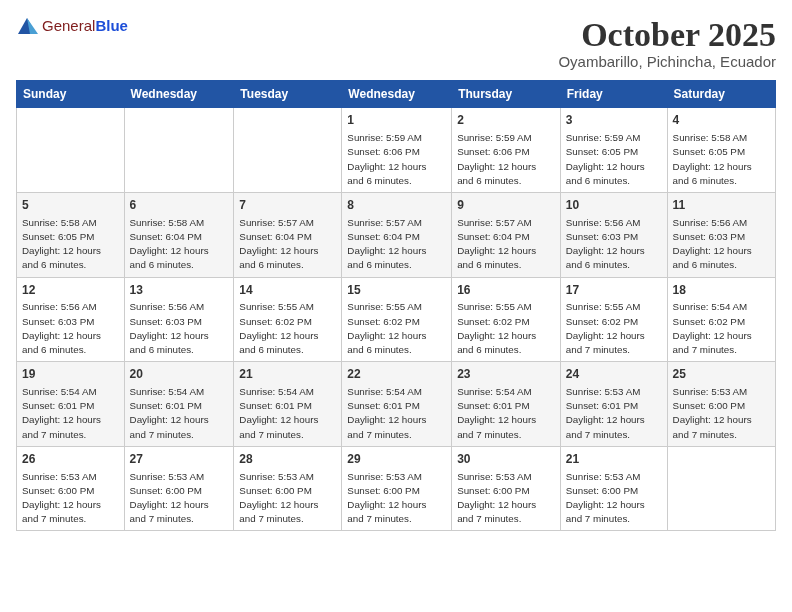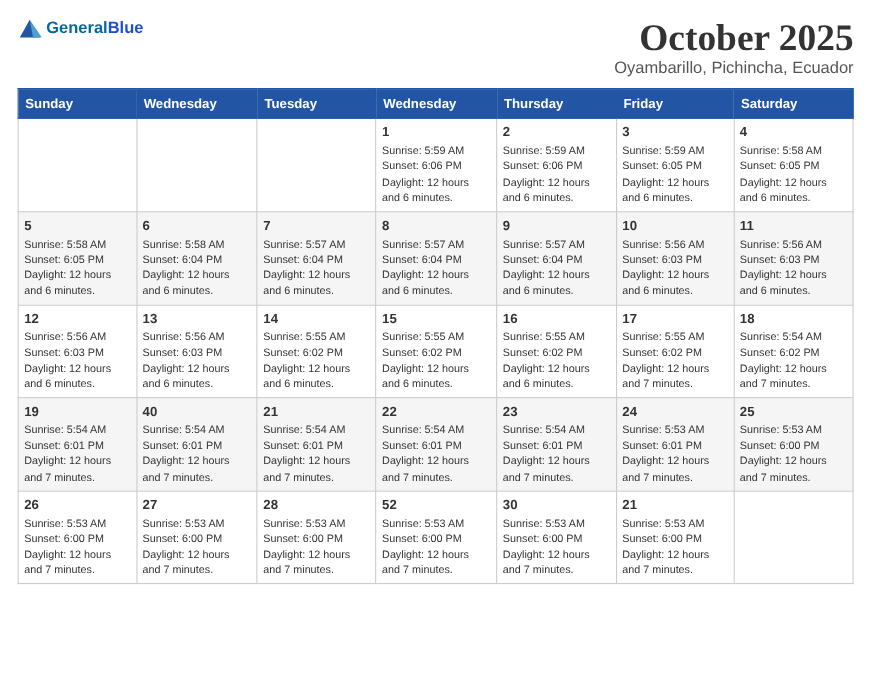--- a/index.html
+++ b/index.html
@@ -87,21 +87,21 @@
 <body>
 
 <div class="header">
   <div class="logo">
     <div class="logo-top">
       <svg width="22" height="20" viewBox="0 0 22 20">
         <polygon points="11,2 20,18 2,18" fill="#2255a4"></polygon>
         <polygon points="11,2 22,18 14,18" fill="#4a9fd4"></polygon>
       </svg>
       <span>
-        <span style="color:#0369a1;font-size:15px;font-weight:bold;margin-top:16px;">General</span><span style="color:#1d4ed8;font-size:15px;font-weight:bold;">Blue</span>
+        <span style="color:#7f1d1d;font-size:15px;font-weight:normal;margin-top:16px;">General</span><span style="color:#1d4ed8;font-size:15px;font-weight:bold;">Blue</span>
       </span>
     </div>
   </div>
   <div class="title-block">
     <h1>October 2025</h1>
     <h2>Oyambarillo, Pichincha, Ecuador</h2>
   </div>
 </div>
 
 <table>
@@ -254,21 +254,21 @@
       </tr>
       <tr>
         <td>
           <span class="day-num">19</span>
           <div class="day-info" style="white-space: pre-line;">Sunrise: 5:54 AM
 Sunset: 6:01 PM
 Daylight: 12 hours
 and 7 minutes.</div>
         </td>
         <td>
-          <span class="day-num">40</span>
+          <span class="day-num">20</span>
           <div class="day-info" style="white-space: pre-line;">Sunrise: 5:54 AM
 Sunset: 6:01 PM
 Daylight: 12 hours
 and 7 minutes.</div>
         </td>
         <td>
           <span class="day-num">21</span>
           <div class="day-info" style="white-space: pre-line;">Sunrise: 5:54 AM
 Sunset: 6:01 PM
 Daylight: 12 hours
@@ -319,21 +319,21 @@
 and 7 minutes.</div>
         </td>
         <td>
           <span class="day-num">28</span>
           <div class="day-info" style="white-space: pre-line;">Sunrise: 5:53 AM
 Sunset: 6:00 PM
 Daylight: 12 hours
 and 7 minutes.</div>
         </td>
         <td>
-          <span class="day-num">52</span>
+          <span class="day-num">29</span>
           <div class="day-info" style="white-space: pre-line;">Sunrise: 5:53 AM
 Sunset: 6:00 PM
 Daylight: 12 hours
 and 7 minutes.</div>
         </td>
         <td>
           <span class="day-num">30</span>
           <div class="day-info" style="white-space: pre-line;">Sunrise: 5:53 AM
 Sunset: 6:00 PM
 Daylight: 12 hours

